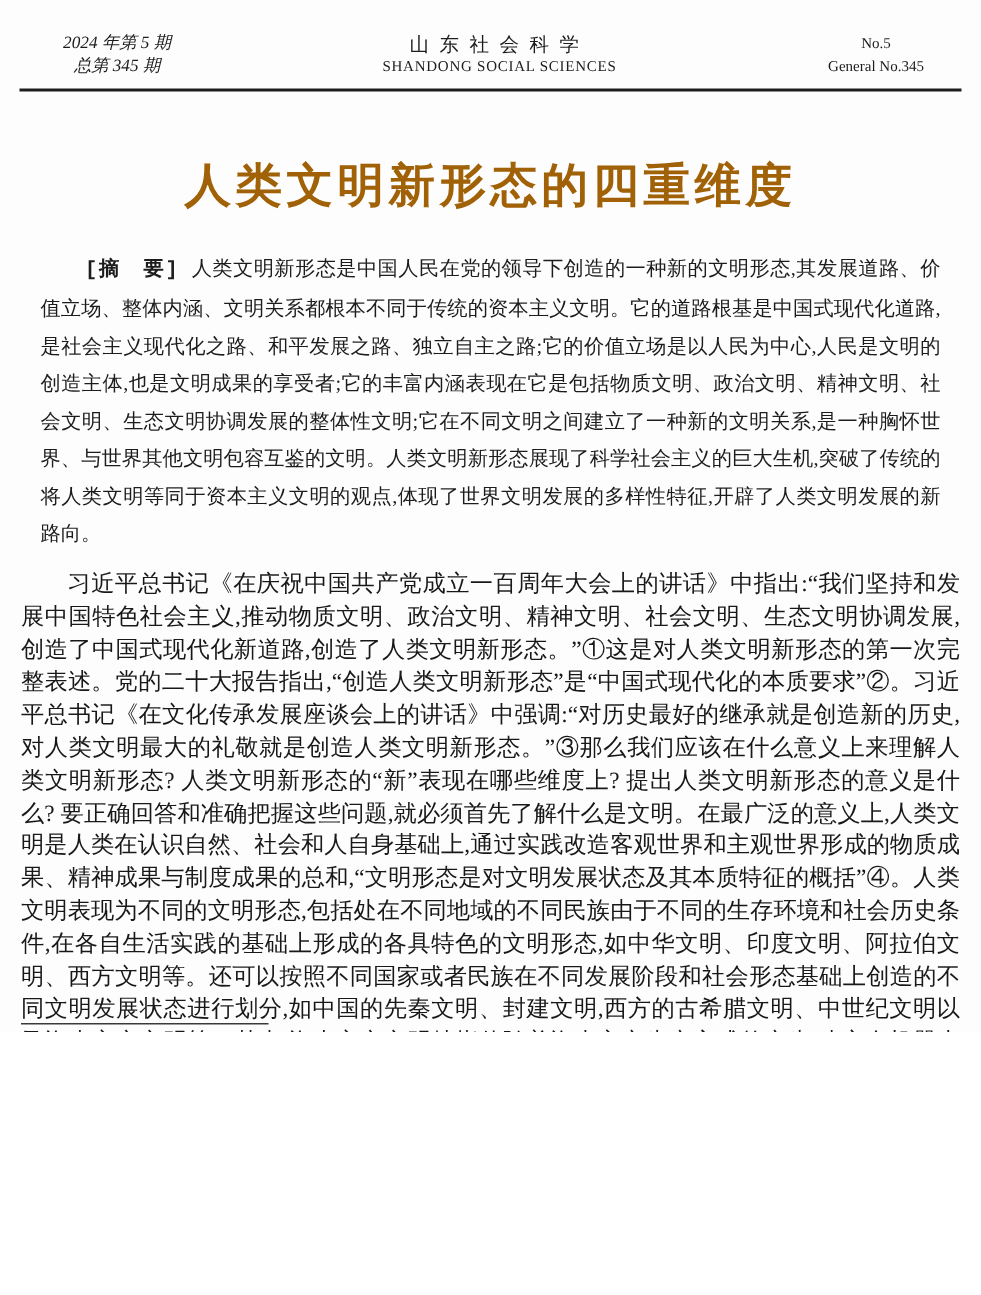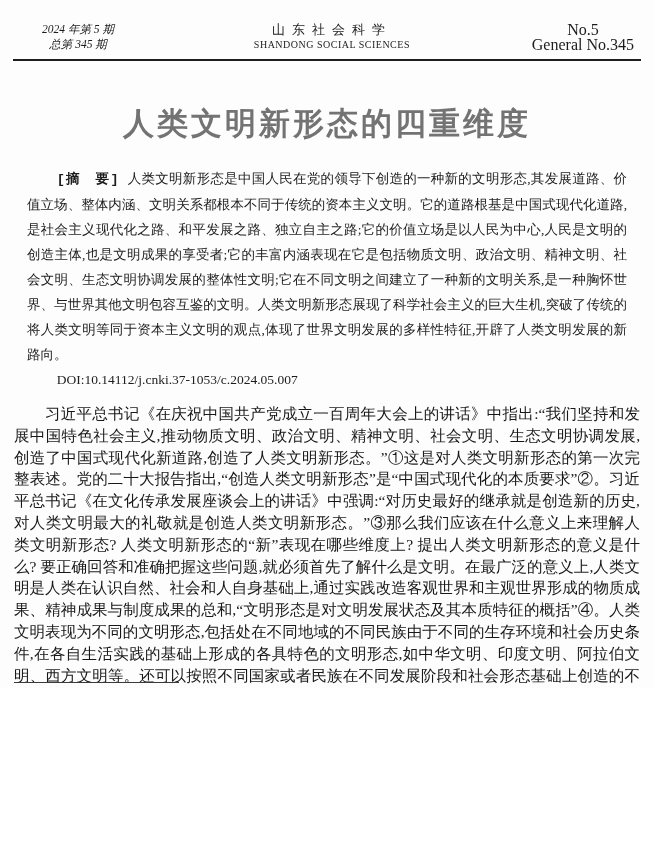--- a/index.html
+++ b/index.html
@@ -20,34 +20,34 @@
     justify-content: space-between;
     align-items: flex-start;
     padding: 22px 20px 0 22px;
   }
   .jh-col { text-align: center; }
   .jh-left { font-style: italic; font-size: 11.5px; line-height: 15px; min-width: 110px; text-align: left; padding-left: 2px; }
   .jh-left div { text-align: center; }
   .jh-center { font-size: 13px; text-align: center; }
   .jh-cn { letter-spacing: 7px; line-height: 16px; font-size: 13px; }
   .jh-en { font-size: 10px; letter-spacing: 0.5px; line-height: 14px; }
-  .jh-right { font-size: 16px; line-height: 15px; min-width: 100px; }
+  .jh-right { font-size: 10px; line-height: 15px; min-width: 100px; }
   .header-rule {
     margin: 7px 13px 0 13px;
     border-top: 2px solid #1e1e1e;
     height: 0;
   }
   
   .title {
     margin-top: 42px;
     text-align: center;
     font-size: 31px;
     font-weight: bold;
     letter-spacing: 3px;
-    color: #737373;
+    color: #a16207;
   }
   .author {
     margin-top: 25px;
     text-align: center;
     font-size: 15px;
     letter-spacing: 2px;
   }
   
   .front-matter {
     margin: 21px 27px 0 27px;
@@ -101,20 +101,19 @@
       <div>No.5</div>
       <div>General No.345</div>
     </div>
   </div>
   <div class="header-rule"></div>
 
   <h1 class="title">人类文明新形态的四重维度</h1>
 
   <div class="front-matter">
     <p class="fm-par"><span class="fm-label">[摘　要]</span><span>人类文明新形态是中国人民在党的领导下创造的一种新的文明形态,其发展道路、价值立场、整体内涵、文明关系都根本不同于传统的资本主义文明。它的道路根基是中国式现代化道路,是社会主义现代化之路、和平发展之路、独立自主之路;它的价值立场是以人民为中心,人民是文明的创造主体,也是文明成果的享受者;它的丰富内涵表现在它是包括物质文明、政治文明、精神文明、社会文明、生态文明协调发展的整体性文明;它在不同文明之间建立了一种新的文明关系,是一种胸怀世界、与世界其他文明包容互鉴的文明。人类文明新形态展现了科学社会主义的巨大生机,突破了传统的将人类文明等同于资本主义文明的观点,体现了世界文明发展的多样性特征,开辟了人类文明发展的新路向。</span></p>
-    <p class="doi-line">DOI:10.14112/j.cnki.37-1053/c.2024.05.007</p>
   </div>
 
   <p class="body-text">习近平总书记《在庆祝中国共产党成立一百周年大会上的讲话》中指出:“我们坚持和发展中国特色社会主义,推动物质文明、政治文明、精神文明、社会文明、生态文明协调发展,创造了中国式现代化新道路,创造了人类文明新形态。”①这是对人类文明新形态的第一次完整表述。党的二十大报告指出,“创造人类文明新形态”是“中国式现代化的本质要求”②。习近平总书记《在文化传承发展座谈会上的讲话》中强调:“对历史最好的继承就是创造新的历史,对人类文明最大的礼敬就是创造人类文明新形态。”③那么我们应该在什么意义上来理解人类文明新形态? 人类文明新形态的“新”表现在哪些维度上? 提出人类文明新形态的意义是什么? 要正确回答和准确把握这些问题,就必须首先了解什么是文明。在最广泛的意义上,人类文明是人类在认识自然、社会和人自身基础上,通过实践改造客观世界和主观世界形成的物质成果、精神成果与制度成果的总和,“文明形态是对文明发展状态及其本质特征的概括”④。人类文明表现为不同的文明形态,包括处在不同地域的不同民族由于不同的生存环境和社会历史条件,在各自生活实践的基础上形成的各具特色的文明形态,如中华文明、印度文明、阿拉伯文明、西方文明等。还可以按照不同国家或者民族在不同发展阶段和社会形态基础上创造的不同文明发展状态进行划分,如中国的先秦文明、封建文明,西方的古希腊文明、中世纪文明以及资本主义文明等。其中,资本主义文明特指伴随着资本主义生产方式的产生,建立在机器大工业基础上的以市场经济、现代法治以及个人主义为特征的现代文明。而我们创造的人类文明新形态是在中国大地上创造的一种新的文明形态,这种文明新形态的形成遵循的是世界文明发展的普遍规律,但是,它的发展道路、价值立场、整体内涵和不同文明之间的关系,都根本不同于传统的资本主</p>
 
   <div class="footnote-rule"></div>
 
 </div>
 
 </body></html>

